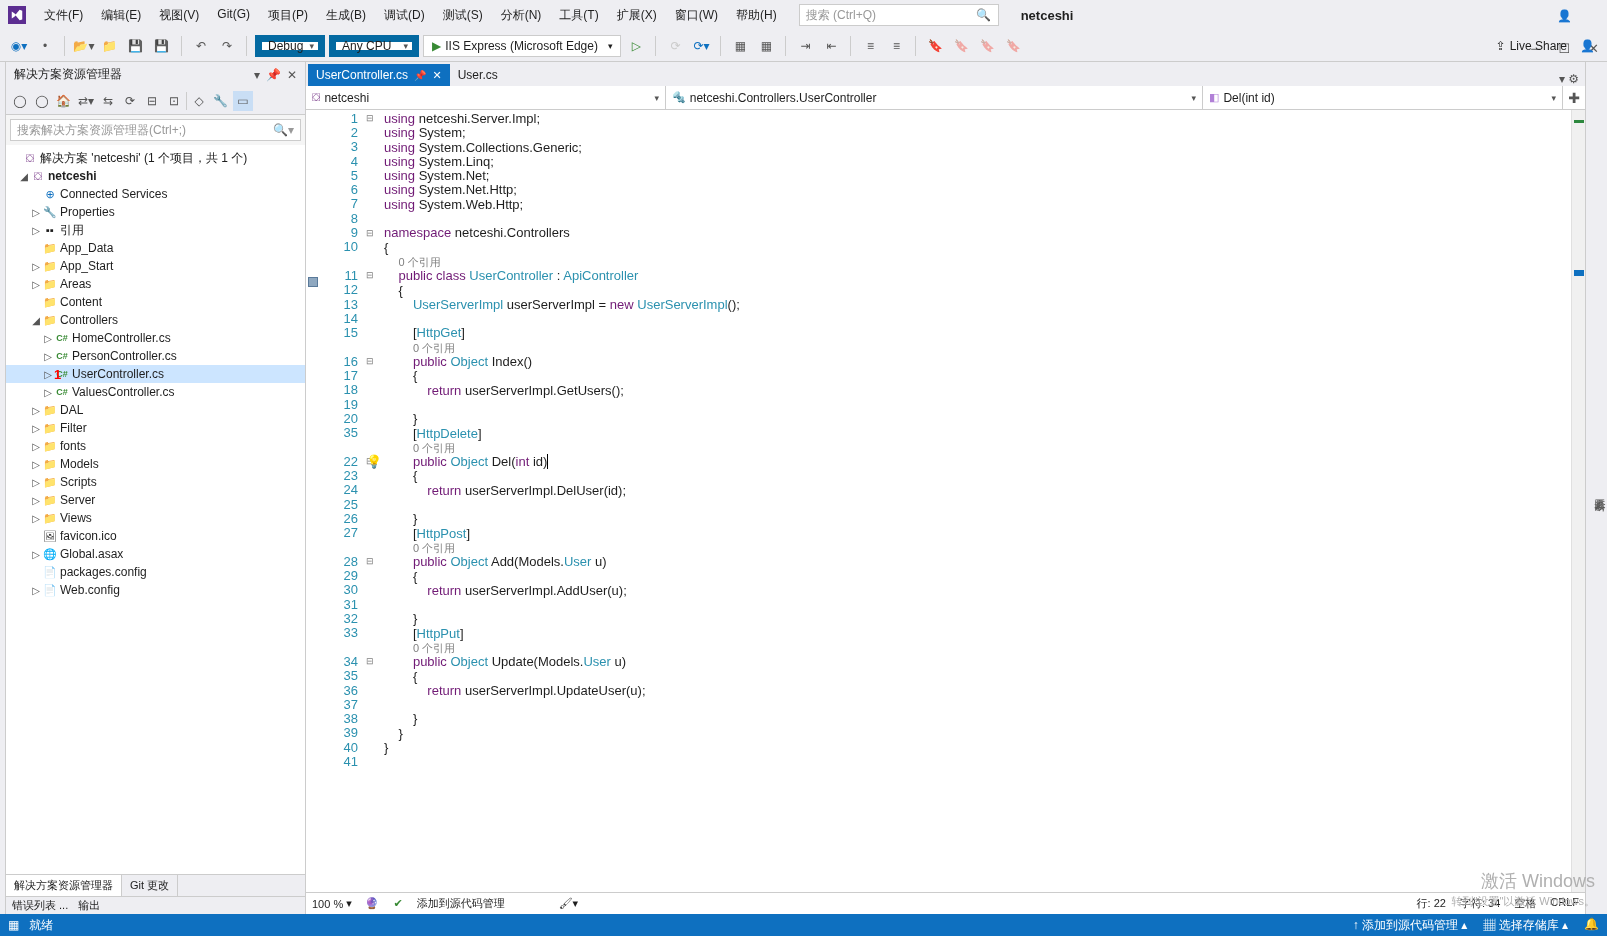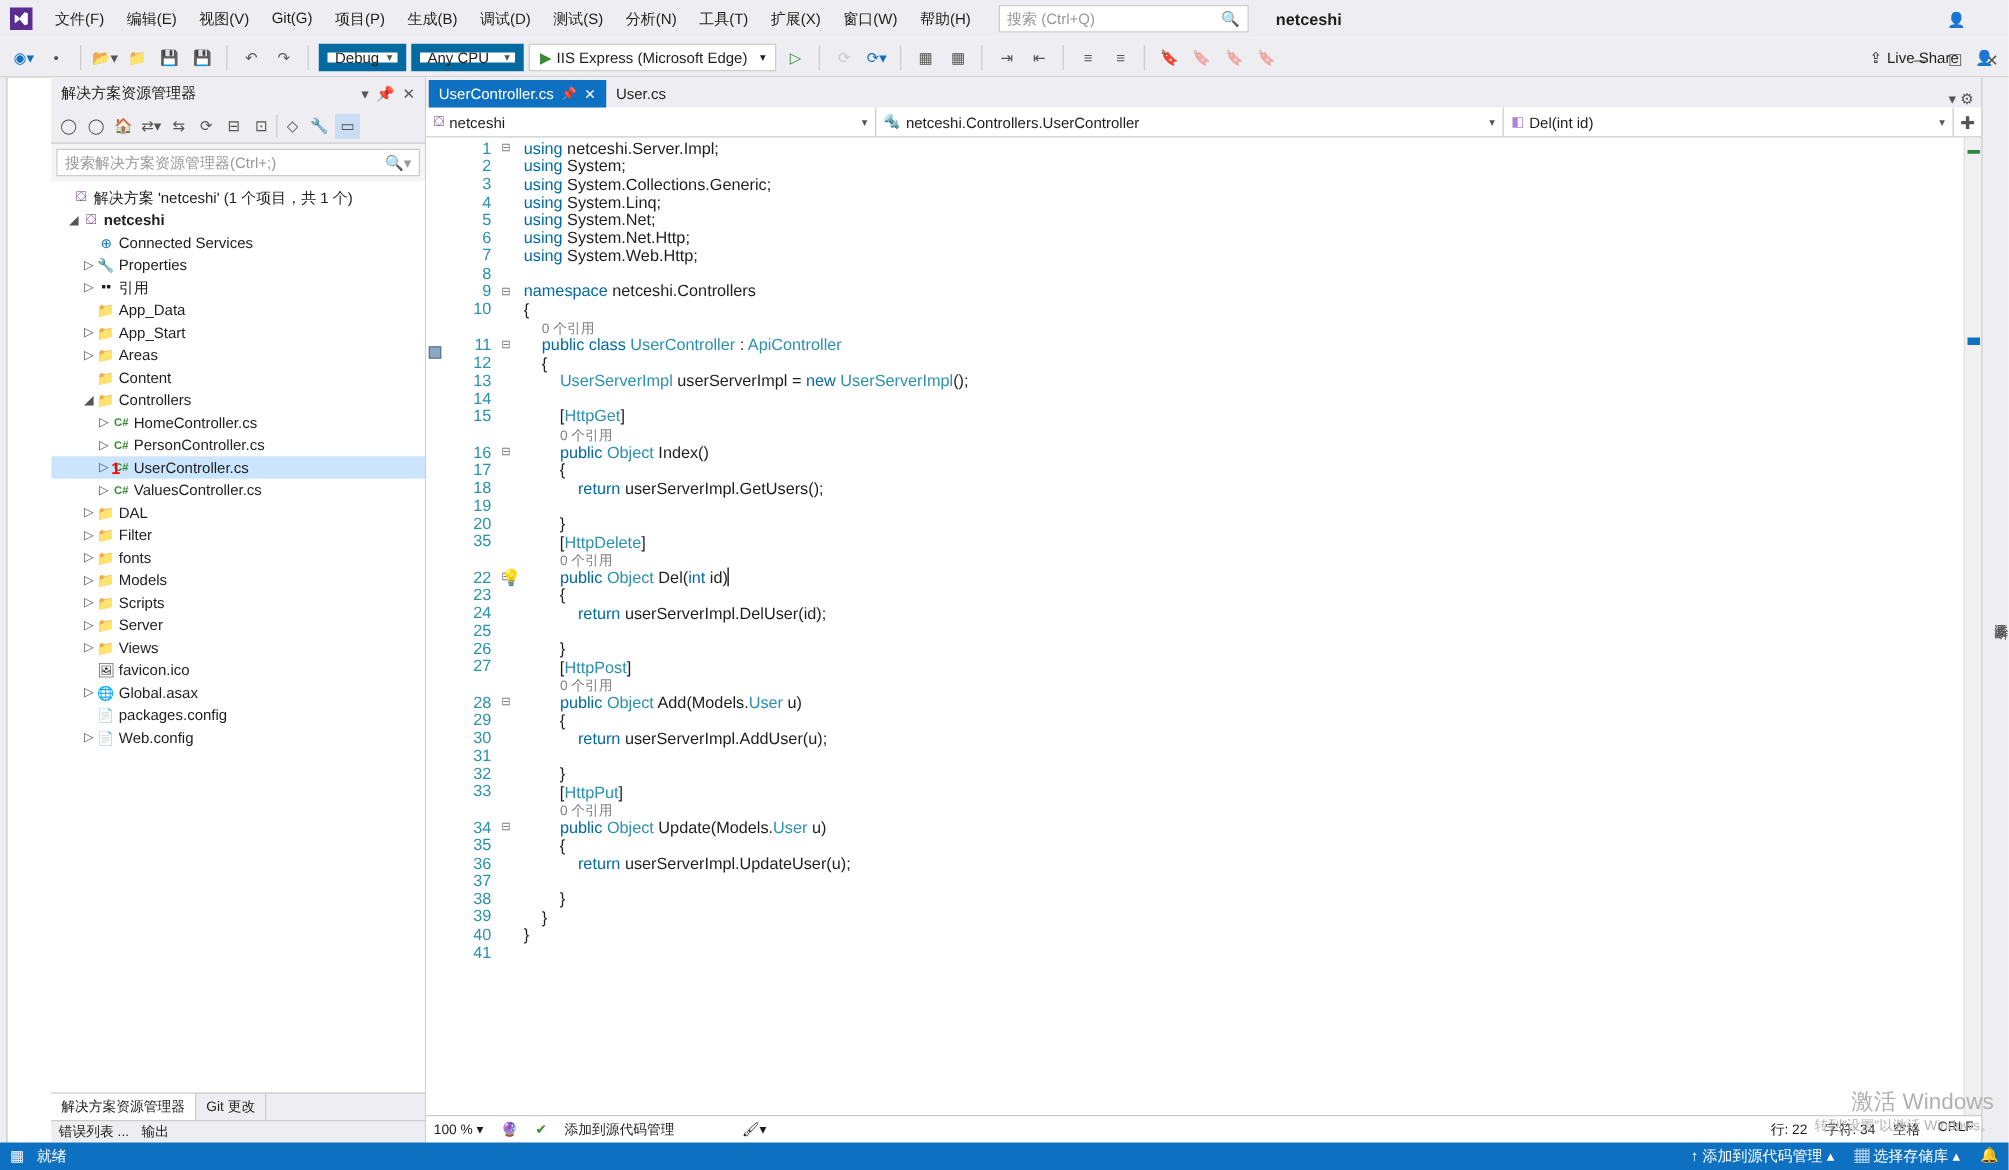--- a/index.html
+++ b/index.html
@@ -25,21 +25,21 @@
 .tb-drop::after { content: "▾"; position: absolute; right: 4px; font-size: 9px; color: #555; }
 .tb-run { display: flex; align-items: center; gap: 4px; padding: 0 8px; height: 22px; border: 1px solid #ccc; background: #fff; }
 .tb-run .tri { color: #388a34; }
 .live-share { margin-left: auto; display: flex; align-items: center; gap: 4px; padding: 0 6px; }
 
 
 .body-area { display: flex; height: calc(100% - 30px - 32px - 22px); }
 .left-gutter { width: 6px; background: #eeeef2; border-right: 1px solid #ccc; }
 
 
-.solution-panel { width: 300px; background: #f5f5f5; border-right: 1px solid #ccc; display: flex; flex-direction: column; margin-left: 35px; }
+.solution-panel { width: 300px; background: #f5f5f5; border-right: 1px solid #ccc; display: flex; flex-direction: column; }
 .sol-header { background: #eeeef2; padding: 4px 8px; display: flex; align-items: center; font-size: 12px; }
 .sol-header .pin { margin-left: auto; display: flex; gap: 6px; color: #555; }
 .sol-toolbar { background: #eeeef2; height: 28px; display: flex; align-items: center; gap: 2px; padding: 0 4px; border-bottom: 1px solid #ccc; }
 .sol-toolbar span { width: 20px; height: 20px; display: flex; align-items: center; justify-content: center; font-size: 12px; color: #555; cursor: pointer; }
 .sol-search { border: 1px solid #ccc; background: #fff; margin: 4px; height: 22px; display: flex; align-items: center; padding: 0 6px; color: #999; }
 .sol-search .mag { margin-left: auto; }
 .sol-tree { flex: 1; overflow: auto; background: #fff; padding: 4px 0; }
 .tree-item { display: flex; align-items: center; height: 18px; padding-right: 4px; cursor: pointer; white-space: nowrap; }
 .tree-item.selected { background: #cce5ff; }
 .tree-exp { width: 12px; font-size: 10px; color: #555; text-align: center; flex-shrink: 0; }
@@ -72,21 +72,21 @@
 
 .code-editor { flex: 1; display: flex; overflow: hidden; position: relative; }
 .gutter { background: #fff; border-right: 0; width: 60px; font-family: Consolas, monospace; font-size: 13px; padding-top: 1px; }
 .line-row { height: 14.3px; display: flex; align-items: center; }
 .gutter .ln { width: 40px; text-align: right; color: #2b91af; padding-right: 8px; }
 .gutter .mark { width: 20px; text-align: center; font-size: 10px; }
 .fold-gutter { width: 14px; padding-top: 1px; }
 .fold-gutter .fold { font-size: 9px; color: #808080; text-align: center; }
 .code-content { flex: 1; font-family: Consolas, monospace; font-size: 13px; padding-top: 1px; padding-left: 4px; white-space: pre; position: relative; }
 .code-line { height: 14.3px; }
-.kw { color: #0369a1; }
+.kw { color: #701a75; }
 .type { color: #2b91af; }
 .ref { color: #808080; font-size: 11px; }
 .cursor { border-right: 1px solid #000; }
 .bulb { color: #ffcc00; position: absolute; left: -18px; }
 .right-bar { width: 14px; background: #f0f0f0; border-left: 1px solid #e0e0e0; position: relative; }
 .right-bar .mark-g { position: absolute; width: 10px; left: 2px; height: 3px; background: #2d883e; }
 
 
 .editor-status { height: 22px; border-top: 1px solid #ccc; display: flex; align-items: center; font-size: 11px; padding: 0 6px; gap: 14px; }
 .es-drop { display: flex; align-items: center; gap: 3px; }

